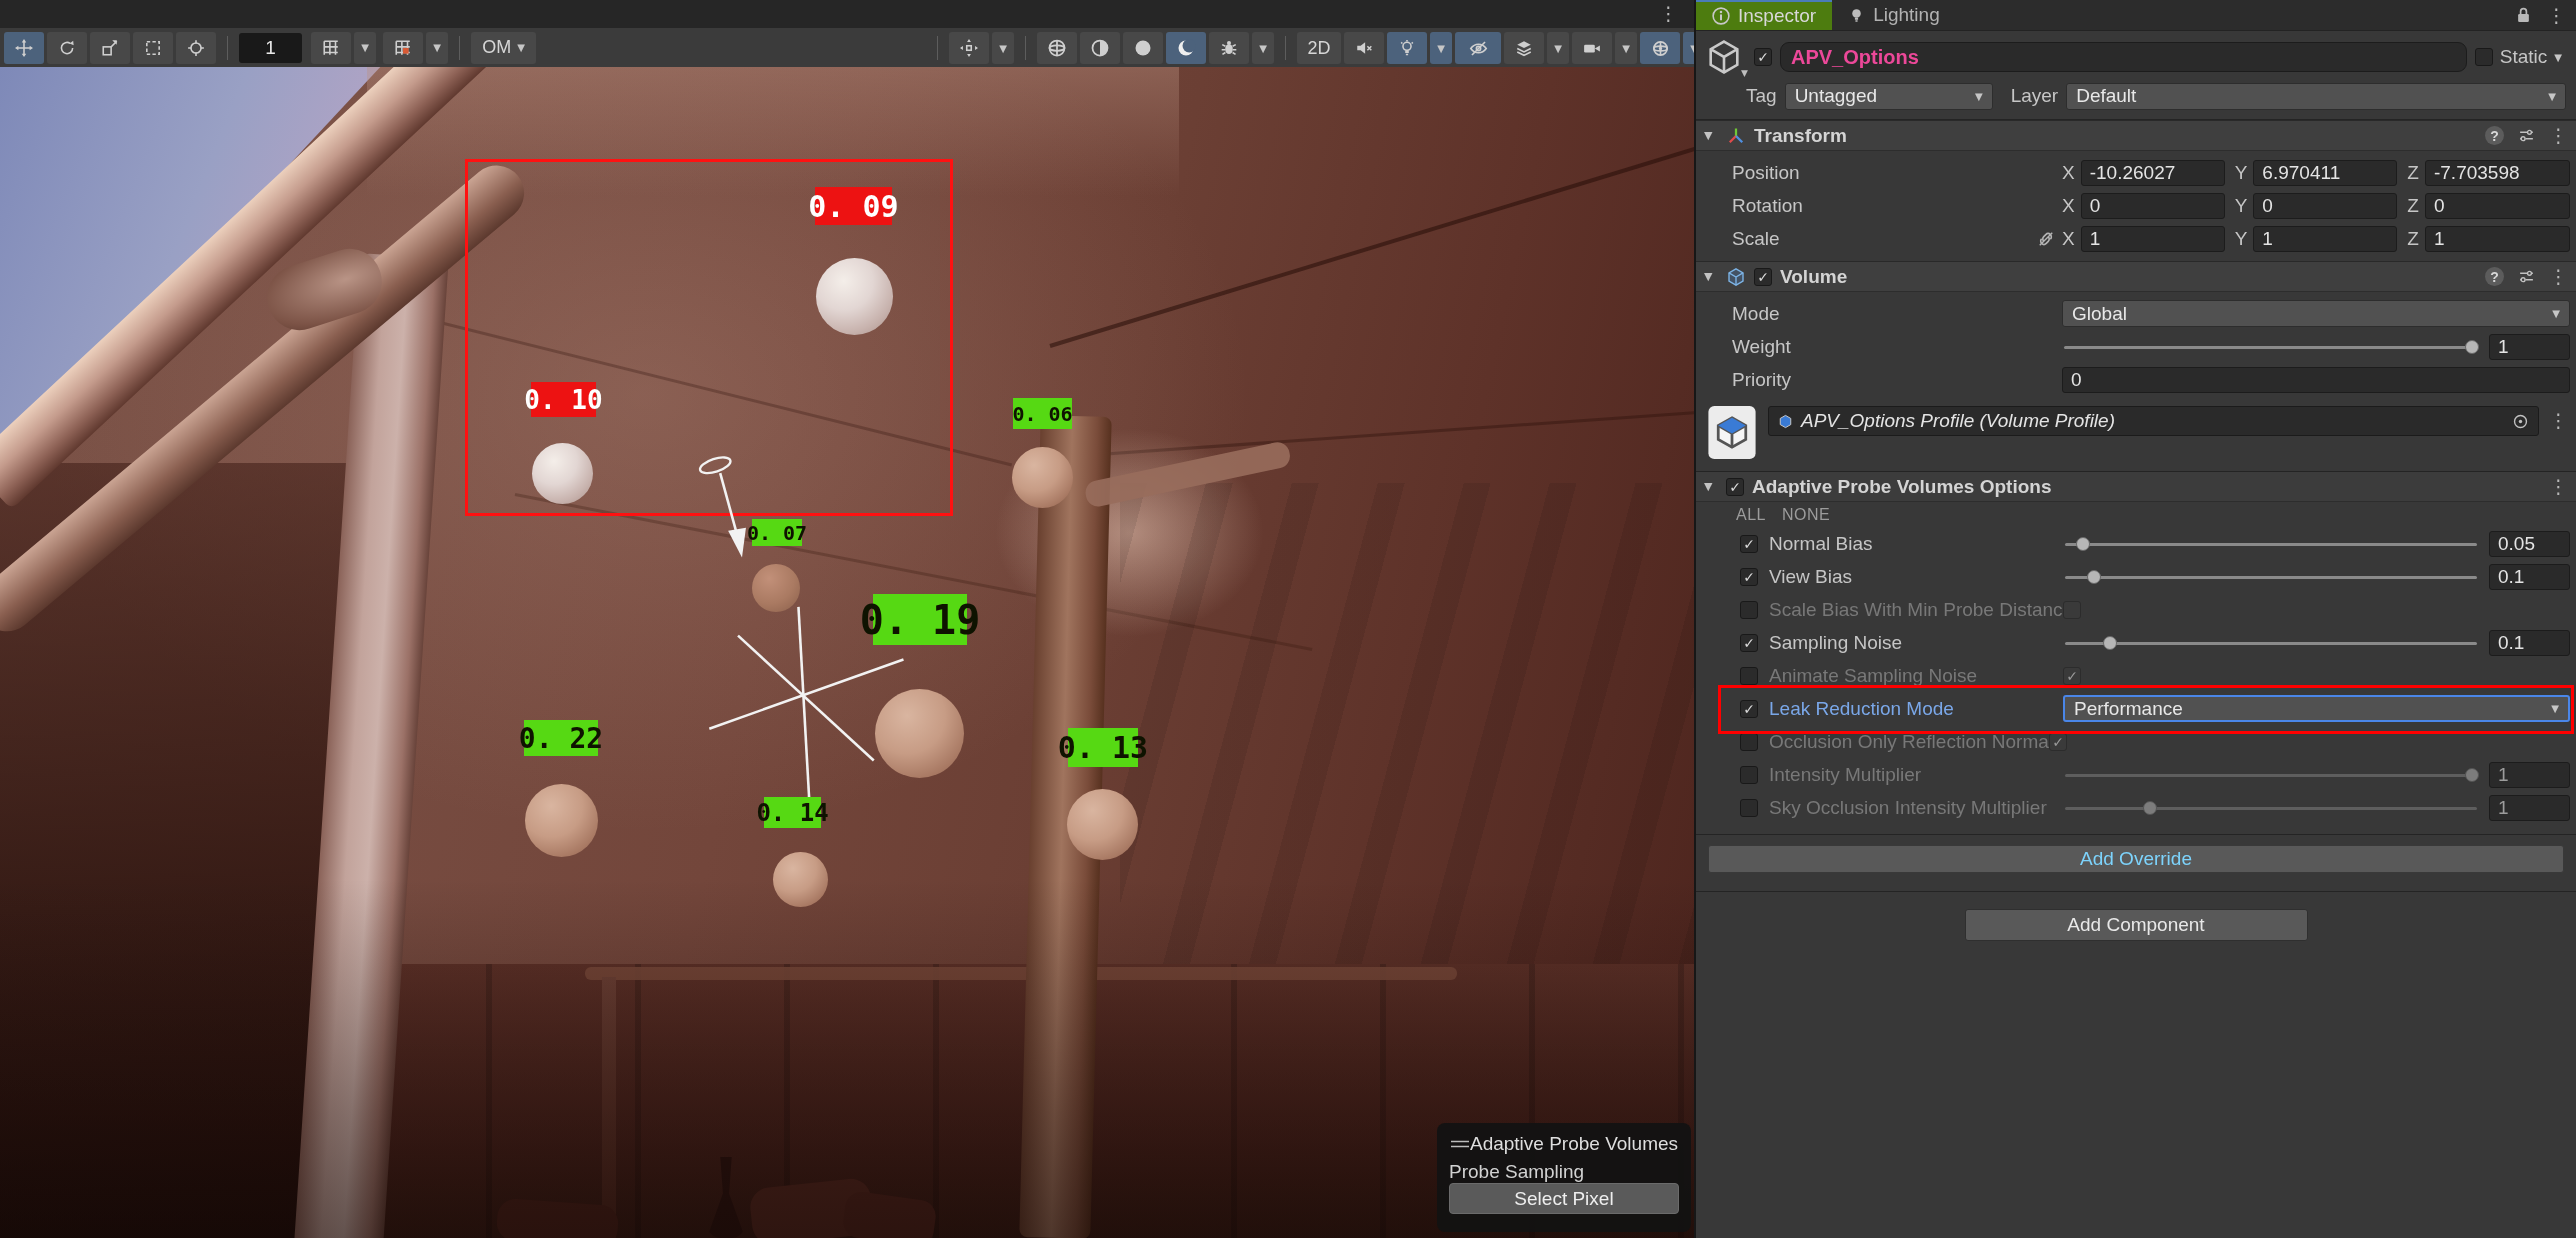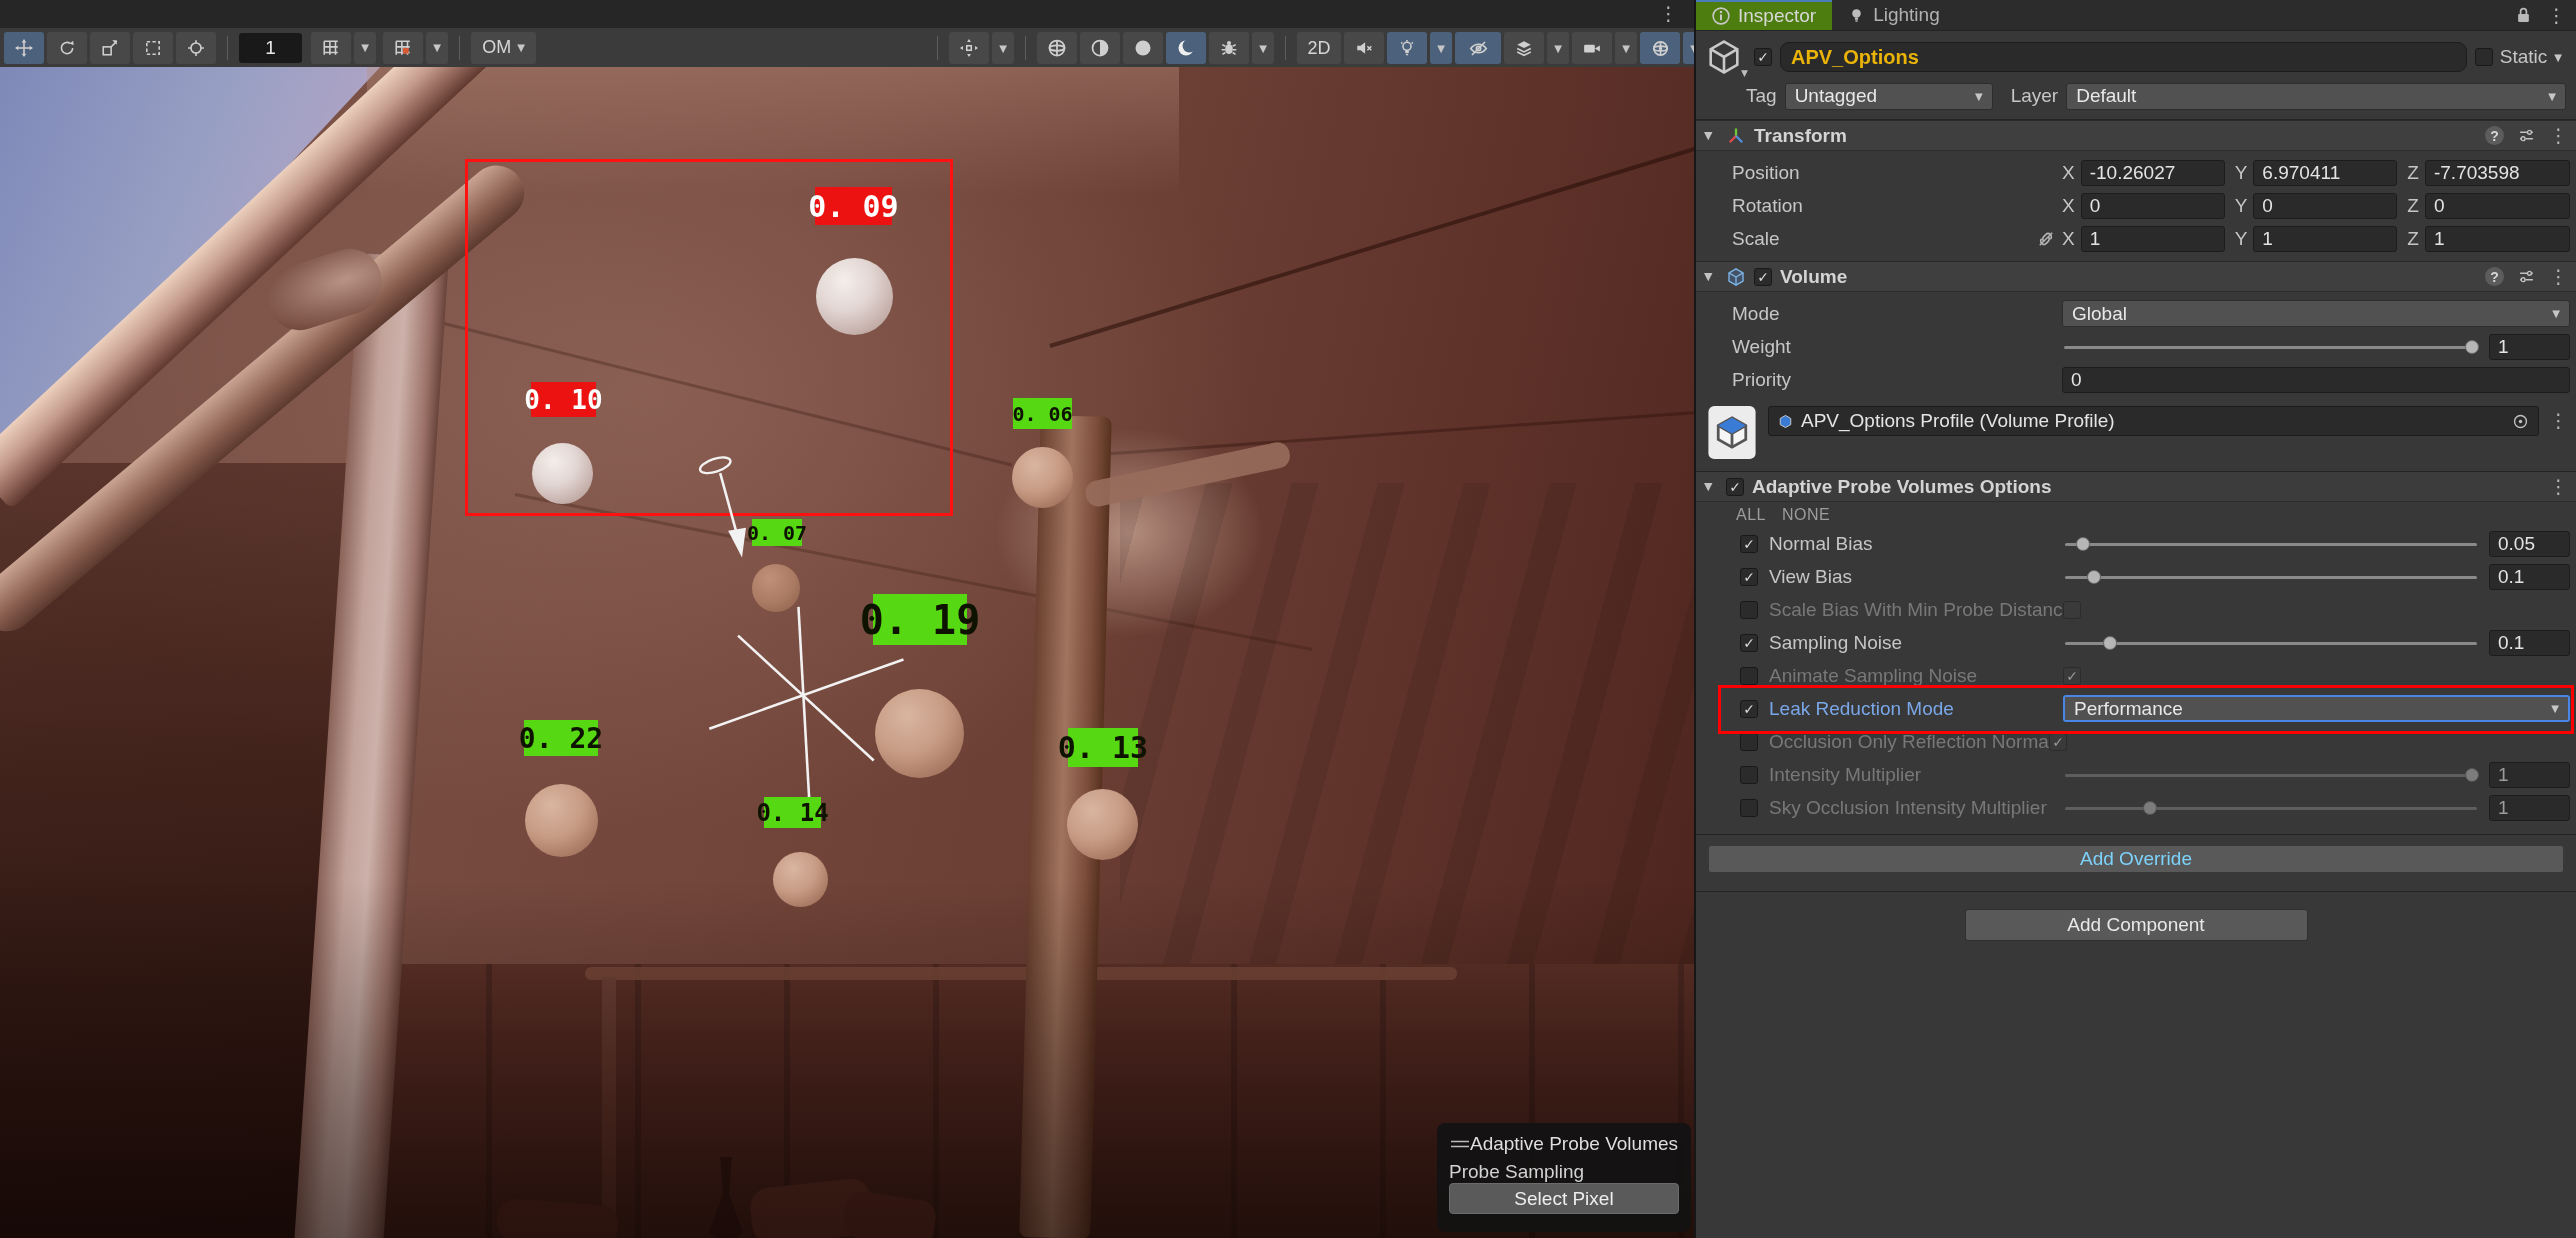--- a/index.html
+++ b/index.html
@@ -68,21 +68,21 @@
   .goheader { padding:7px 10px 8px 8px; border-bottom:1px solid #242424; }
   .gorow1 { display:flex; align-items:center; gap:8px; height:38px; }
   .gocube { width:42px; height:38px; position:relative; flex:none; }
   .gocube .tiny { position:absolute; right:-2px; bottom:-2px; font-size:9px; color:#bdbdbd; font-family:"DejaVu Sans",sans-serif; }
   .cb { width:18px; height:18px; background:#2b2b2b; border:1px solid #191919; border-radius:3px;
     display:flex; align-items:center; justify-content:center; flex:none; }
   .cb.on::after { content:"✓"; color:#dadada; font-size:14px; font-family:"DejaVu Sans",sans-serif; line-height:1; }
   .cb.dim { background:#3a3a3a; border-color:#2c2c2c; }
   .cb.dim.on::after { color:#999999; }
   .namefield { flex:1; height:30px; background:#2a2a2a; border:1px solid #1c1c1c; border-radius:9px;
-    display:flex; align-items:center; padding:0 10px; color:#eab308; font-weight:bold; font-size:20px; }
+    display:flex; align-items:center; padding:0 10px; color:#ec4899; font-weight:bold; font-size:20px; }
   .staticwrap { display:flex; align-items:center; gap:7px; padding-right:4px; }
   .slabel { font-size:19px; color:#c6c6c6; }
   .gorow2 { display:flex; align-items:center; gap:8px; height:30px; margin-top:5px; padding-left:42px; }
   .dropdown { background:#515151; border:1px solid #2d2d2d; border-radius:3px; height:27px;
     display:flex; align-items:center; justify-content:space-between; padding:0 9px; font-size:19px; color:#e8e8e8; }
   .tagdd { width:208px; } .layerdd { flex:1; }
 
   .comp-header { height:31px; background:#3f3f3f; border-top:1px solid #292929; border-bottom:1px solid #2d2d2d;
     display:flex; align-items:center; padding:0 8px; gap:8px; }
   .fold { font-size:11px; color:#c2c2c2; width:14px; font-family:"DejaVu Sans",sans-serif; }
@@ -108,21 +108,21 @@
   .valbox { width:81px; flex:none; }
 
   .disabled .ilabel { color:#787878; }
   .disabled .tr { background:#5e5e5e; }
   .disabled .th { background:#7c7c7c; border-color:#545454; }
   .disabled .tfield { color:#9c9c9c; }
 
   .objrow { display:flex; align-items:flex-start; gap:10px; padding:8px 8px 10px 10px; }
   .objicon { width:52px; height:57px; flex:none; }
   .objfield { flex:1; height:30px; margin-top:2px; background:#2a2a2a; border:1px solid #1b1b1b; border-radius:3px;
-    display:flex; align-items:center; gap:8px; padding:6px 9px; font-size:19px; color:#e4e4e4; }
+    display:flex; align-items:center; gap:8px; padding:6px 9px; font-size:19px; color:#e4e4e4;font-style:italic; }
   .picker { margin-left:auto; flex:none; }
 
   .allnone { height:25px; display:flex; align-items:center; gap:16px; padding-left:40px;
     font-size:16px; color:#9c9c9c; letter-spacing:0.5px; }
   .apvrow { padding-left:44px; }
   .apvrow .cb { margin-right:11px; }
   .apvrow .ilabel { width:294px; }
   .bluelbl { color:#7aa7e8 !important; }
   .leakdd { border:2px solid #4a86e8; flex:1; }
   .leakhl { position:absolute; left:22px; right:2px; top:-7px; bottom:-9px; border:3px solid #ff0000;

